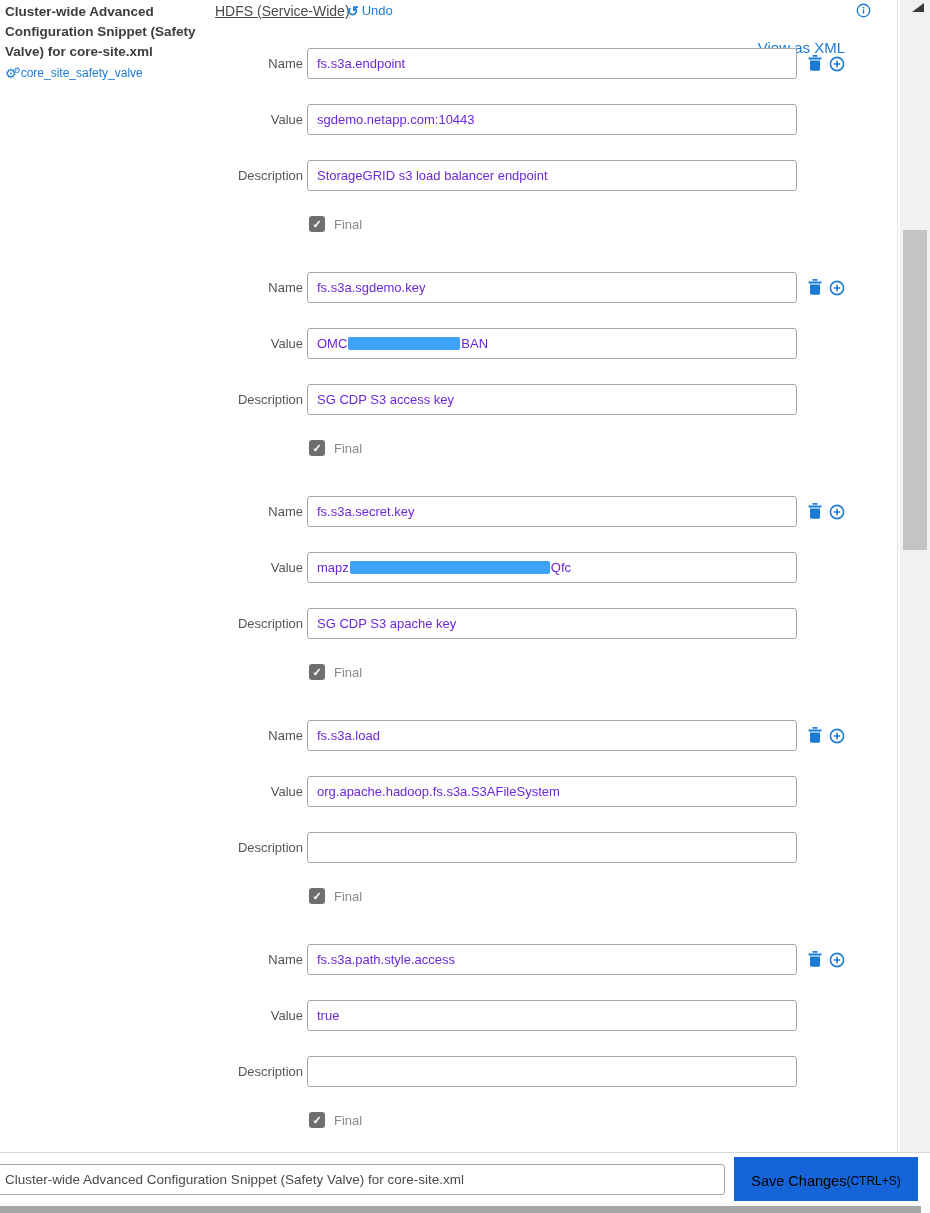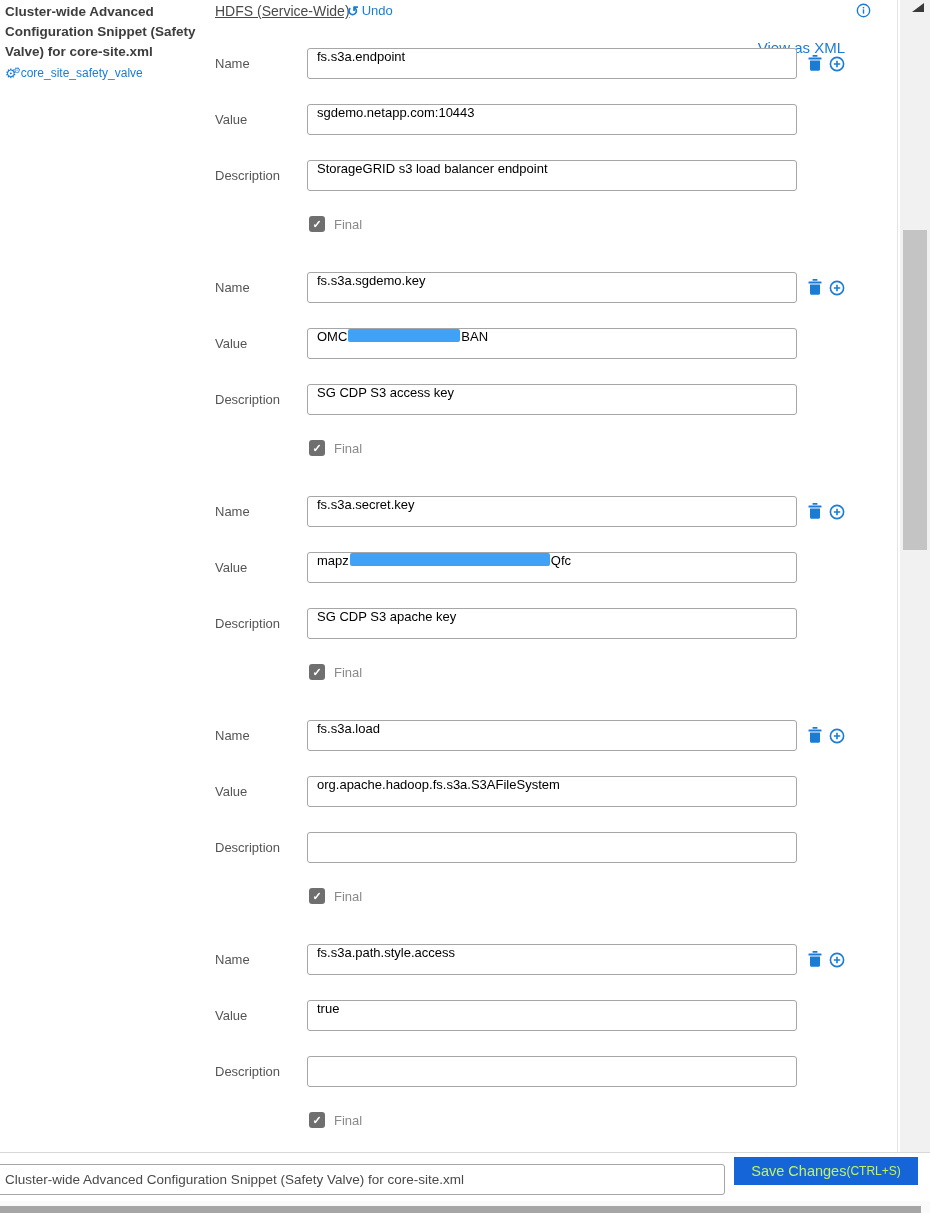--- a/index.html
+++ b/index.html
@@ -14,24 +14,24 @@
   .gears .gear-sm{position:absolute;font-size:8px;right:-4px;top:-3px;}
   
   .scope{position:absolute;left:215px;top:3px;font-size:14px;color:#4a4a4a;text-decoration:underline;}
   .undo{position:absolute;left:347px;top:3px;font-size:13px;color:#1b7cd6;display:flex;
         align-items:center;gap:3px;cursor:pointer;}
   .undo-glyph{font-size:14px;font-weight:bold;line-height:14px;}
   .info-btn{position:absolute;left:856px;top:3px;width:15px;height:15px;cursor:pointer;}
   .viewxml{position:absolute;top:27px;right:85px;font-size:15px;color:#1b7cd6;cursor:pointer;margin-top:12px;}
   
   .entry{position:absolute;left:0;width:930px;height:224px;}
-  .label{position:absolute;left:215px;width:88px;line-height:31px;font-size:13px;color:#555;}
+  .label{position:absolute;left:215px;width:88px;line-height:31px;font-size:13px;color:#555;text-align:right;}
   .tb{position:absolute;left:307px;width:490px;height:31px;border:1px solid #a6a6a6;border-radius:3px;
-      background:#fff;box-sizing:border-box;display:flex;align-items:flex-start;padding:0 9px;
-      font-size:13px;color:#000000;overflow:hidden;white-space:nowrap;}
+      background:#fff;box-sizing:border-box;display:flex;align-items:center;padding:0 9px;
+      font-size:13px;color:#6d28d9;overflow:hidden;white-space:nowrap;}
   .t0{top:0;} .t56{top:56px;} .t112{top:112px;} .t168{top:168px;}
   .entry-icons{position:absolute;left:808px;top:7px;display:flex;gap:7px;align-items:center;}
   .icon-btn{cursor:pointer;display:inline-flex;}
   .redact{display:inline-block;height:13px;border-radius:2px;background:#3fa2f7;margin:0 1px;}
   .w110{width:112px;} .w200{width:200px;}
   .final{position:absolute;left:309px;display:flex;align-items:center;gap:9px;}
   .cb{width:16px;height:16px;background:#6f6f6f;border-radius:3px;display:flex;align-items:center;
       justify-content:center;cursor:pointer;flex:none;}
   .check{color:#fff;font-size:11px;font-weight:bold;line-height:11px;}
   .cb-label{font-size:13px;color:#8a8a8a;}
@@ -40,22 +40,22 @@
   .sb-track{position:absolute;left:900px;top:0;width:30px;height:1160px;background:#f1f1f1;}
   .sb-thumb{position:absolute;left:903px;top:230px;width:24px;height:320px;background:#c4c4c4;cursor:pointer;}
   .sb-arrow{position:absolute;left:912px;top:3px;width:12px;height:9px;background:#3a3a3a;
             clip-path:polygon(100% 0,100% 100%,0 100%);cursor:pointer;}
   
   .footer{position:absolute;left:0;top:1152px;width:930px;height:48px;background:#fff;
           border-top:1px solid #d8d8d8;border-bottom:1px solid #d8d8d8;box-sizing:content-box;z-index:3;}
   .search{position:absolute;left:-6px;top:11px;width:731px;height:31px;border:1px solid #a6a6a6;
           border-radius:3px;font-size:13.5px;color:#4a4a4a;padding:0 10px;box-sizing:border-box;
           font-family:"Liberation Sans",sans-serif;}
-  .save{position:absolute;left:734px;top:4px;width:184px;height:28px;background:#1565d8;border:none;
-        border-radius:0;color:#bef264;font-size:14.5px;font-family:"Liberation Sans",sans-serif;
+  .save{position:absolute;left:734px;top:4px;width:184px;height:48px;background:#1565d8;border:none;
+        border-radius:0;color:#000000;font-size:14.5px;font-family:"Liberation Sans",sans-serif;
         cursor:pointer;display:flex;align-items:center;justify-content:center;}
   .save .shortcut{font-size:12px;}
   .below-footer{position:absolute;left:0;top:1201px;width:930px;height:12px;background:#fafafa;z-index:3;}
   .bottom-strip{position:absolute;left:0;top:1206px;width:921px;height:7px;background:#a6a6a6;z-index:4;}
 </style>
 </head>
 <body>
 
 <div class="screen">
 

